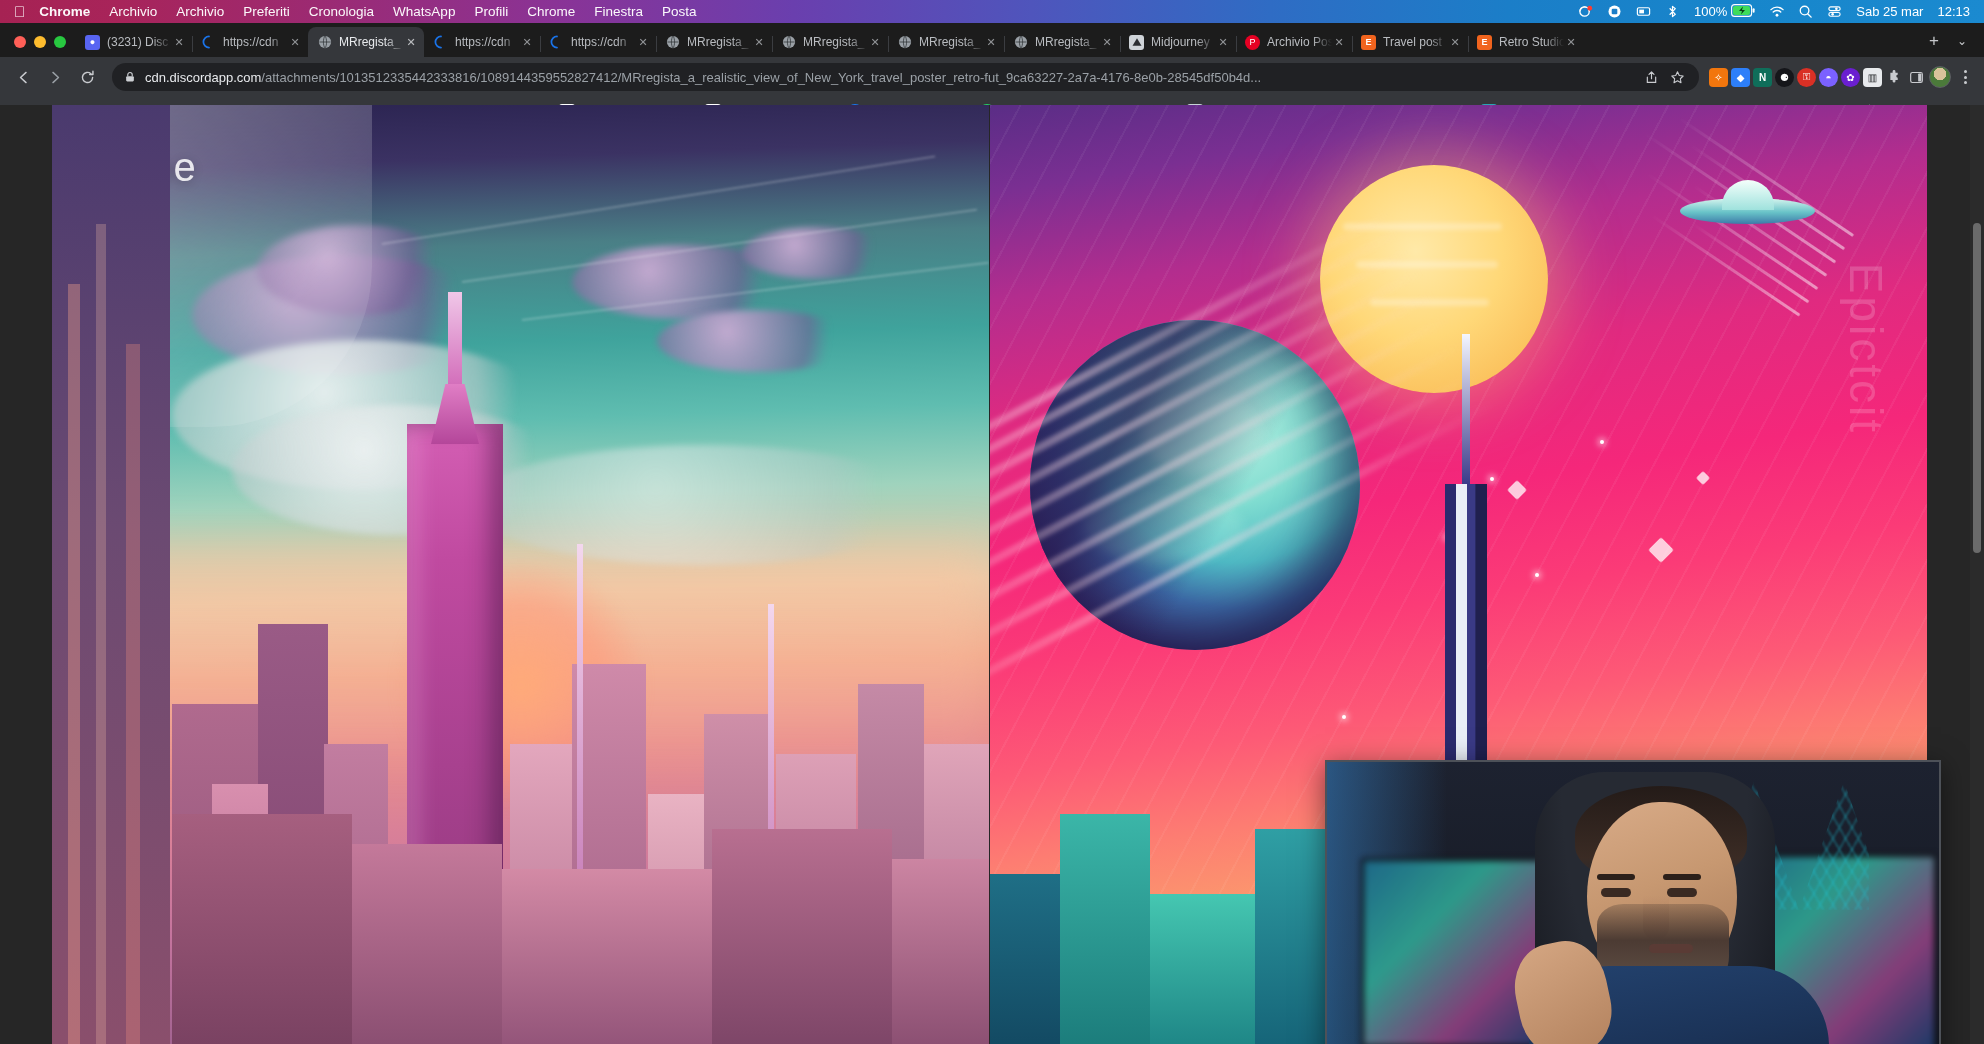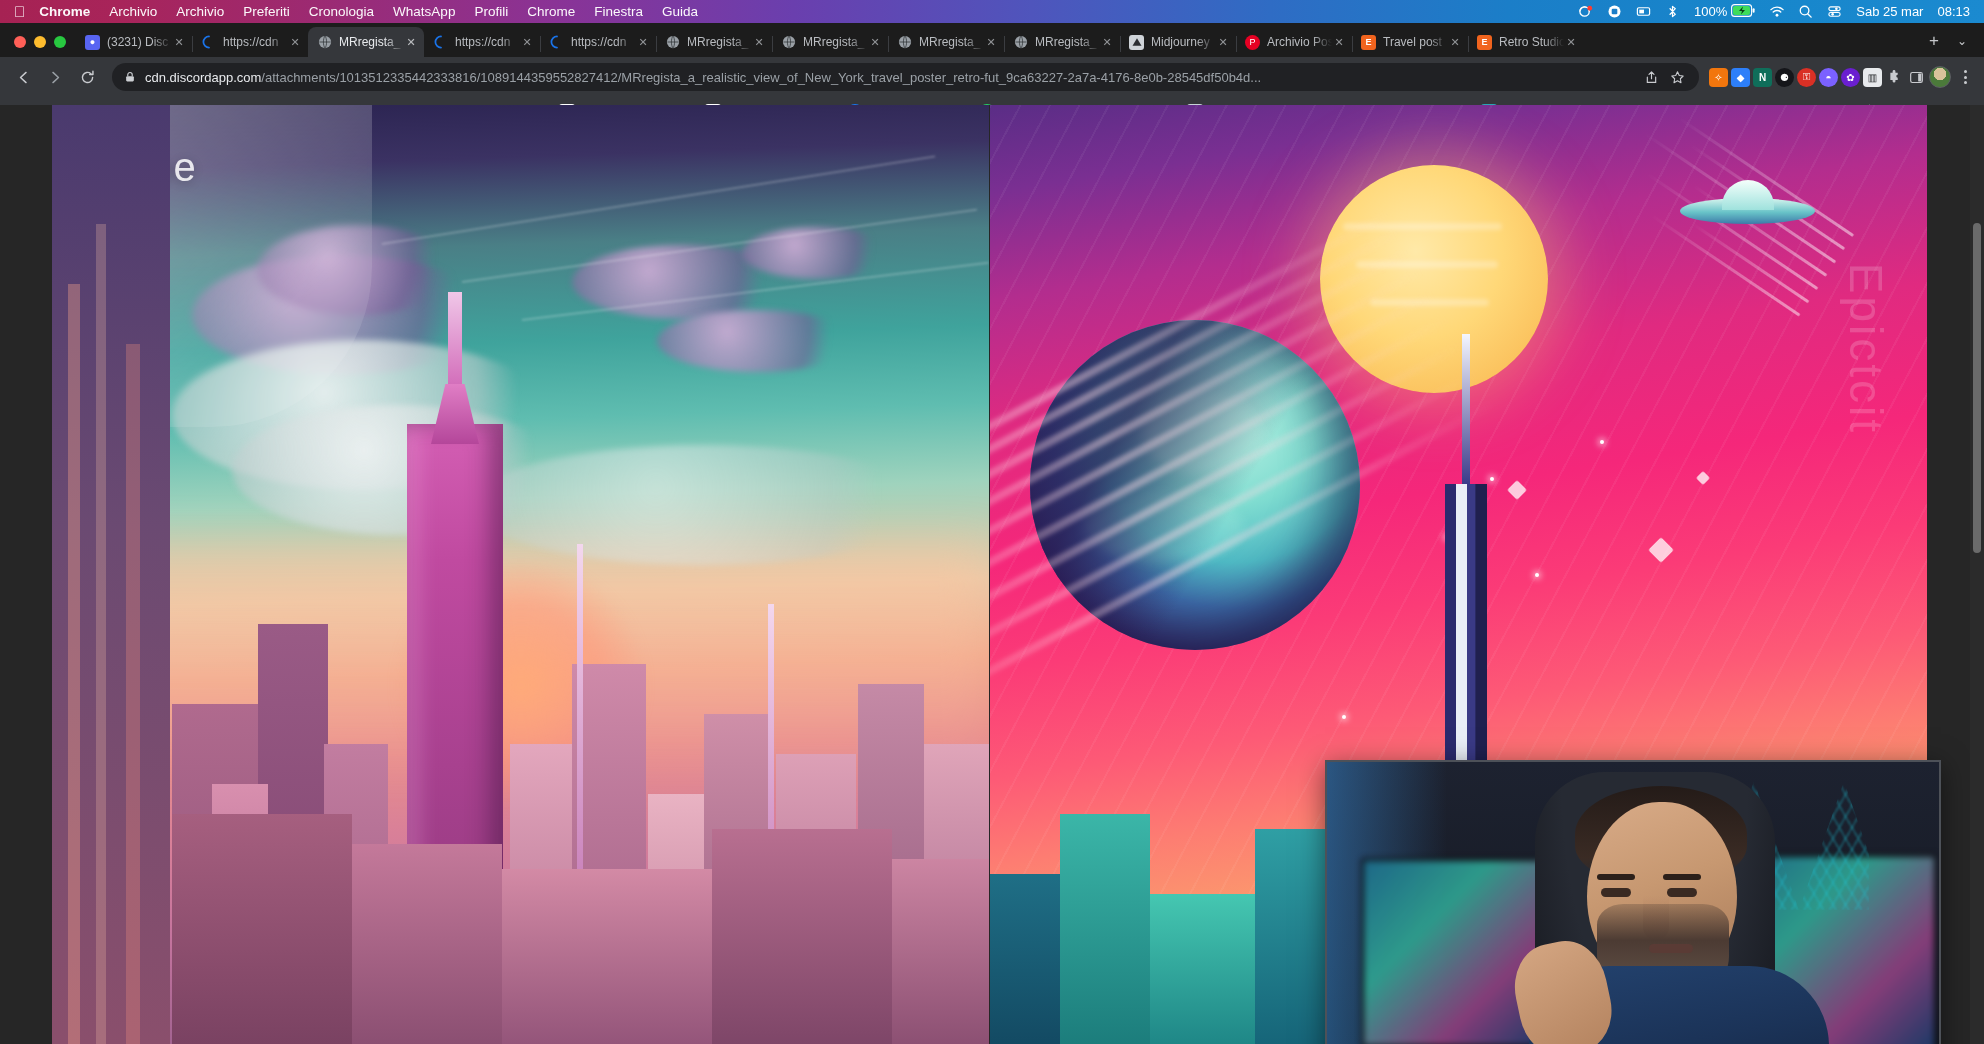--- a/index.html
+++ b/index.html
@@ -462,21 +462,21 @@
   <span class="apple"></span>
   <span class="mi bold">Chrome</span>
   <span class="mi">Archivio</span>
   <span class="mi">Archivio</span>
   <span class="mi">Preferiti</span>
   <span class="mi">Cronologia</span>
   <span class="mi">WhatsApp</span>
   <span class="mi">Profili</span>
   <span class="mi">Chrome</span>
   <span class="mi">Finestra</span>
-  <span class="mi">Guida</span>
+  <span class="mi">Posta</span>
 
   <div class="right">
     <span class="sbicon">
       <svg width="15" height="15" viewBox="0 0 16 16">
           <circle cx="7" cy="8" r="5" fill="none" stroke="#fff" stroke-width="1.4"></circle>
           <path d="M2 8a5 5 0 0 1 10 0" fill="none" stroke="#fff" stroke-width="1.4"></path>
           <circle cx="12.5" cy="4.5" r="2.6" fill="#ff3b30"></circle>
         </svg>
     </span>
     <span class="sbicon">
@@ -521,21 +521,21 @@
     </span>
     <span class="sbicon">
       <svg width="15" height="15" viewBox="0 0 16 16">
           <rect x="2" y="3" width="12" height="4" rx="2" fill="none" stroke="#fff" stroke-width="1.2"></rect>
           <circle cx="10" cy="5" r="1.4" fill="#fff"></circle>
           <rect x="2" y="9" width="12" height="4" rx="2" fill="none" stroke="#fff" stroke-width="1.2"></rect>
           <circle cx="6" cy="11" r="1.4" fill="#fff"></circle>
         </svg>
     </span>
     <span class="sitem">Sab 25 mar</span>
-    <span class="sitem">08:13</span>
+    <span class="sitem">12:13</span>
   </div>
 </div>
 
 <div id="chrome">
 
   <div id="tabstrip">
     <div class="traffic">
       <span class="tl r"></span>
       <span class="tl y"></span>
       <span class="tl g"></span>

